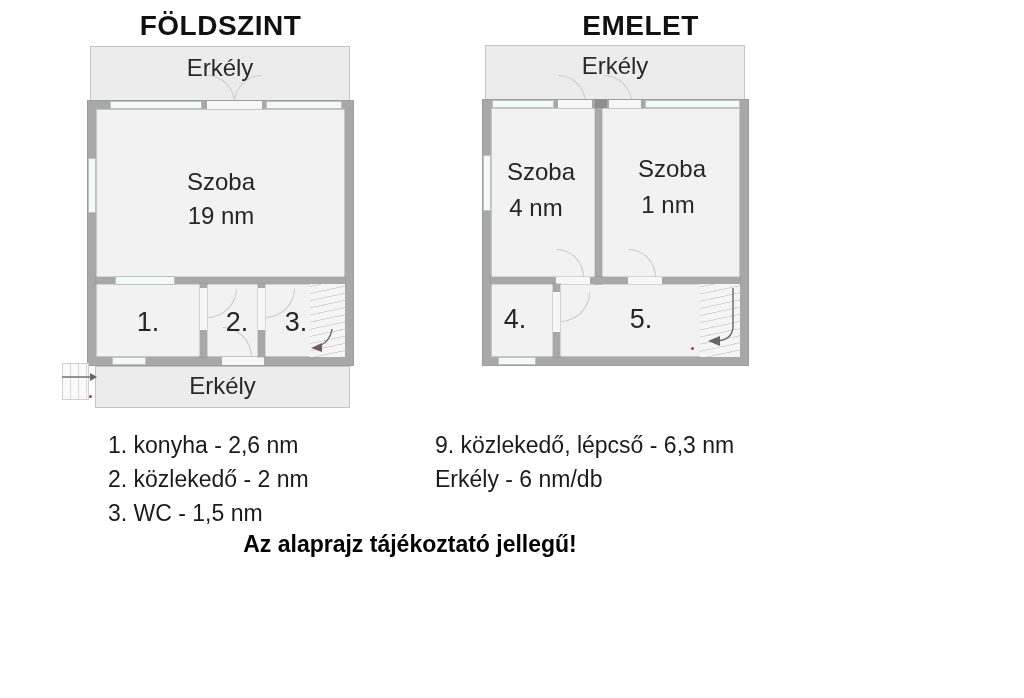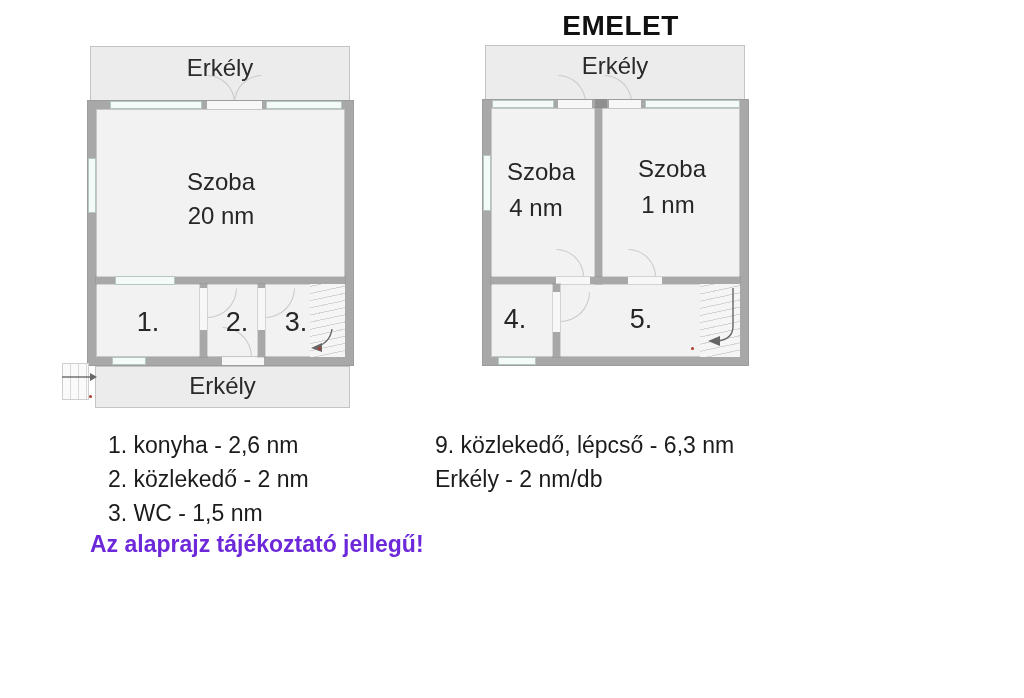--- a/index.html
+++ b/index.html
@@ -22,28 +22,29 @@
   .stairs{position:absolute;overflow:hidden;background:#f5f5f5;}
   .treads{position:absolute;left:-14px;top:-14px;right:-14px;bottom:-14px;
         background:repeating-linear-gradient(to bottom, rgba(0,0,0,0) 0 6px, #d4d4d4 6px 7px);
         transform:rotate(-12deg);}
   .lbl{position:absolute;transform:translate(-50%,-50%);font-size:24px;color:#262626;white-space:nowrap;}
   .num{font-size:27px;}
   .steps{position:absolute;border:1px solid #cfcfcf;box-sizing:border-box;
         background:repeating-linear-gradient(to right, #fafafa 0 7px, #d8d8d8 7px 8px);}
   .dot{position:absolute;width:3px;height:3px;border-radius:50%;background:#b03a2e;}
   .legend-col{position:absolute;font-size:23px;line-height:34px;color:#1b1b1b;}
-  .footer{position:absolute;font-weight:bold;font-size:23px;color:#6d28d9;text-align:left;}
+  .footer{position:absolute;font-weight:bold;font-size:23px;color:#000000;text-align:center;}
   svg{position:absolute;}
 </style>
 </head>
 <body>
 
 <div class="page">
 
+  <div class="plan-title" style="left:88px;top:10px;width:265px">FÖLDSZINT</div>
 
   <div class="balcony" style="left:90px;top:46px;width:260px;height:57px">
     <div class="balcony-label">Erkély</div>
   </div>
   <div class="arc tr" style="left:207px;top:75px;width:28px;height:28px"></div>
   <div class="arc tl" style="left:234px;top:75px;width:28px;height:28px"></div>
 
   <div class="bldg" style="left:88px;top:101px;width:265px;height:264px"></div>
 
   <div class="win" style="left:110px;top:101px;width:92px;height:8px"></div>
@@ -66,38 +67,38 @@
 
   <div class="stairs" style="left:310px;top:284px;width:35px;height:73px">
     <div class="treads"></div>
   </div>
   <svg style="left:308px;top:325px" width="30" height="30" viewBox="0 0 30 30">
     <path d="M24 4 q-2 14 -16 18" fill="none" stroke="#666" stroke-width="1.4"></path>
     <polygon points="14,18 3,23 14,27" fill="#666"></polygon>
   </svg>
 
   <div class="lbl" style="left:221px;top:182px">Szoba</div>
-  <div class="lbl" style="left:221px;top:216px">20 nm</div>
+  <div class="lbl" style="left:221px;top:216px">19 nm</div>
   <div class="lbl num" style="left:148px;top:322px">1.</div>
   <div class="lbl num" style="left:237px;top:322px">2.</div>
   <div class="lbl num" style="left:296px;top:322px">3.</div>
 
   <div class="balcony" style="left:95px;top:366px;width:255px;height:42px">
     <div class="balcony-label" style="padding-top:5px">Erkély</div>
   </div>
 
   <div class="steps" style="left:62px;top:363px;width:27px;height:37px"></div>
   <svg style="left:62px;top:371px" width="36" height="12" viewBox="0 0 36 12">
     <line x1="0" y1="6" x2="28" y2="6" stroke="#666" stroke-width="1.4"></line>
     <polygon points="28,2 35,6 28,10" fill="#666"></polygon>
   </svg>
   <div class="dot" style="left:89px;top:395px"></div>
   <div class="dot" style="left:318px;top:347px"></div>
 
-  <div class="plan-title" style="left:488px;top:10px;width:265px">EMELET</div>
+  <div class="plan-title" style="left:508px;top:10px;width:265px">EMELET</div>
 
   <div class="balcony" style="left:485px;top:45px;width:260px;height:58px">
     <div class="balcony-label" style="padding-top:6px">Erkély</div>
   </div>
   <div class="arc tr" style="left:558px;top:75px;width:28px;height:28px"></div>
   <div class="arc tr" style="left:604px;top:75px;width:28px;height:28px"></div>
 
   <div class="bldg" style="left:483px;top:100px;width:265px;height:265px"></div>
 
   <div class="win" style="left:492px;top:100px;width:62px;height:8px"></div>
@@ -135,18 +136,18 @@
   <div class="lbl num" style="left:515px;top:319px">4.</div>
   <div class="lbl num" style="left:641px;top:319px">5.</div>
 
   <div class="legend-col" style="left:108px;top:428px">
     <div>1. konyha - 2,6 nm</div>
     <div>2. közlekedő - 2 nm</div>
     <div>3. WC - 1,5 nm</div>
   </div>
   <div class="legend-col" style="left:435px;top:428px">
     <div>9. közlekedő, lépcső - 6,3 nm</div>
-    <div>Erkély - 2 nm/db</div>
+    <div>Erkély - 6 nm/db</div>
   </div>
 
   <div class="footer" style="left:90px;top:531px;width:640px">Az alaprajz tájékoztató jellegű!</div>
 
 </div>
 
 </body></html>

